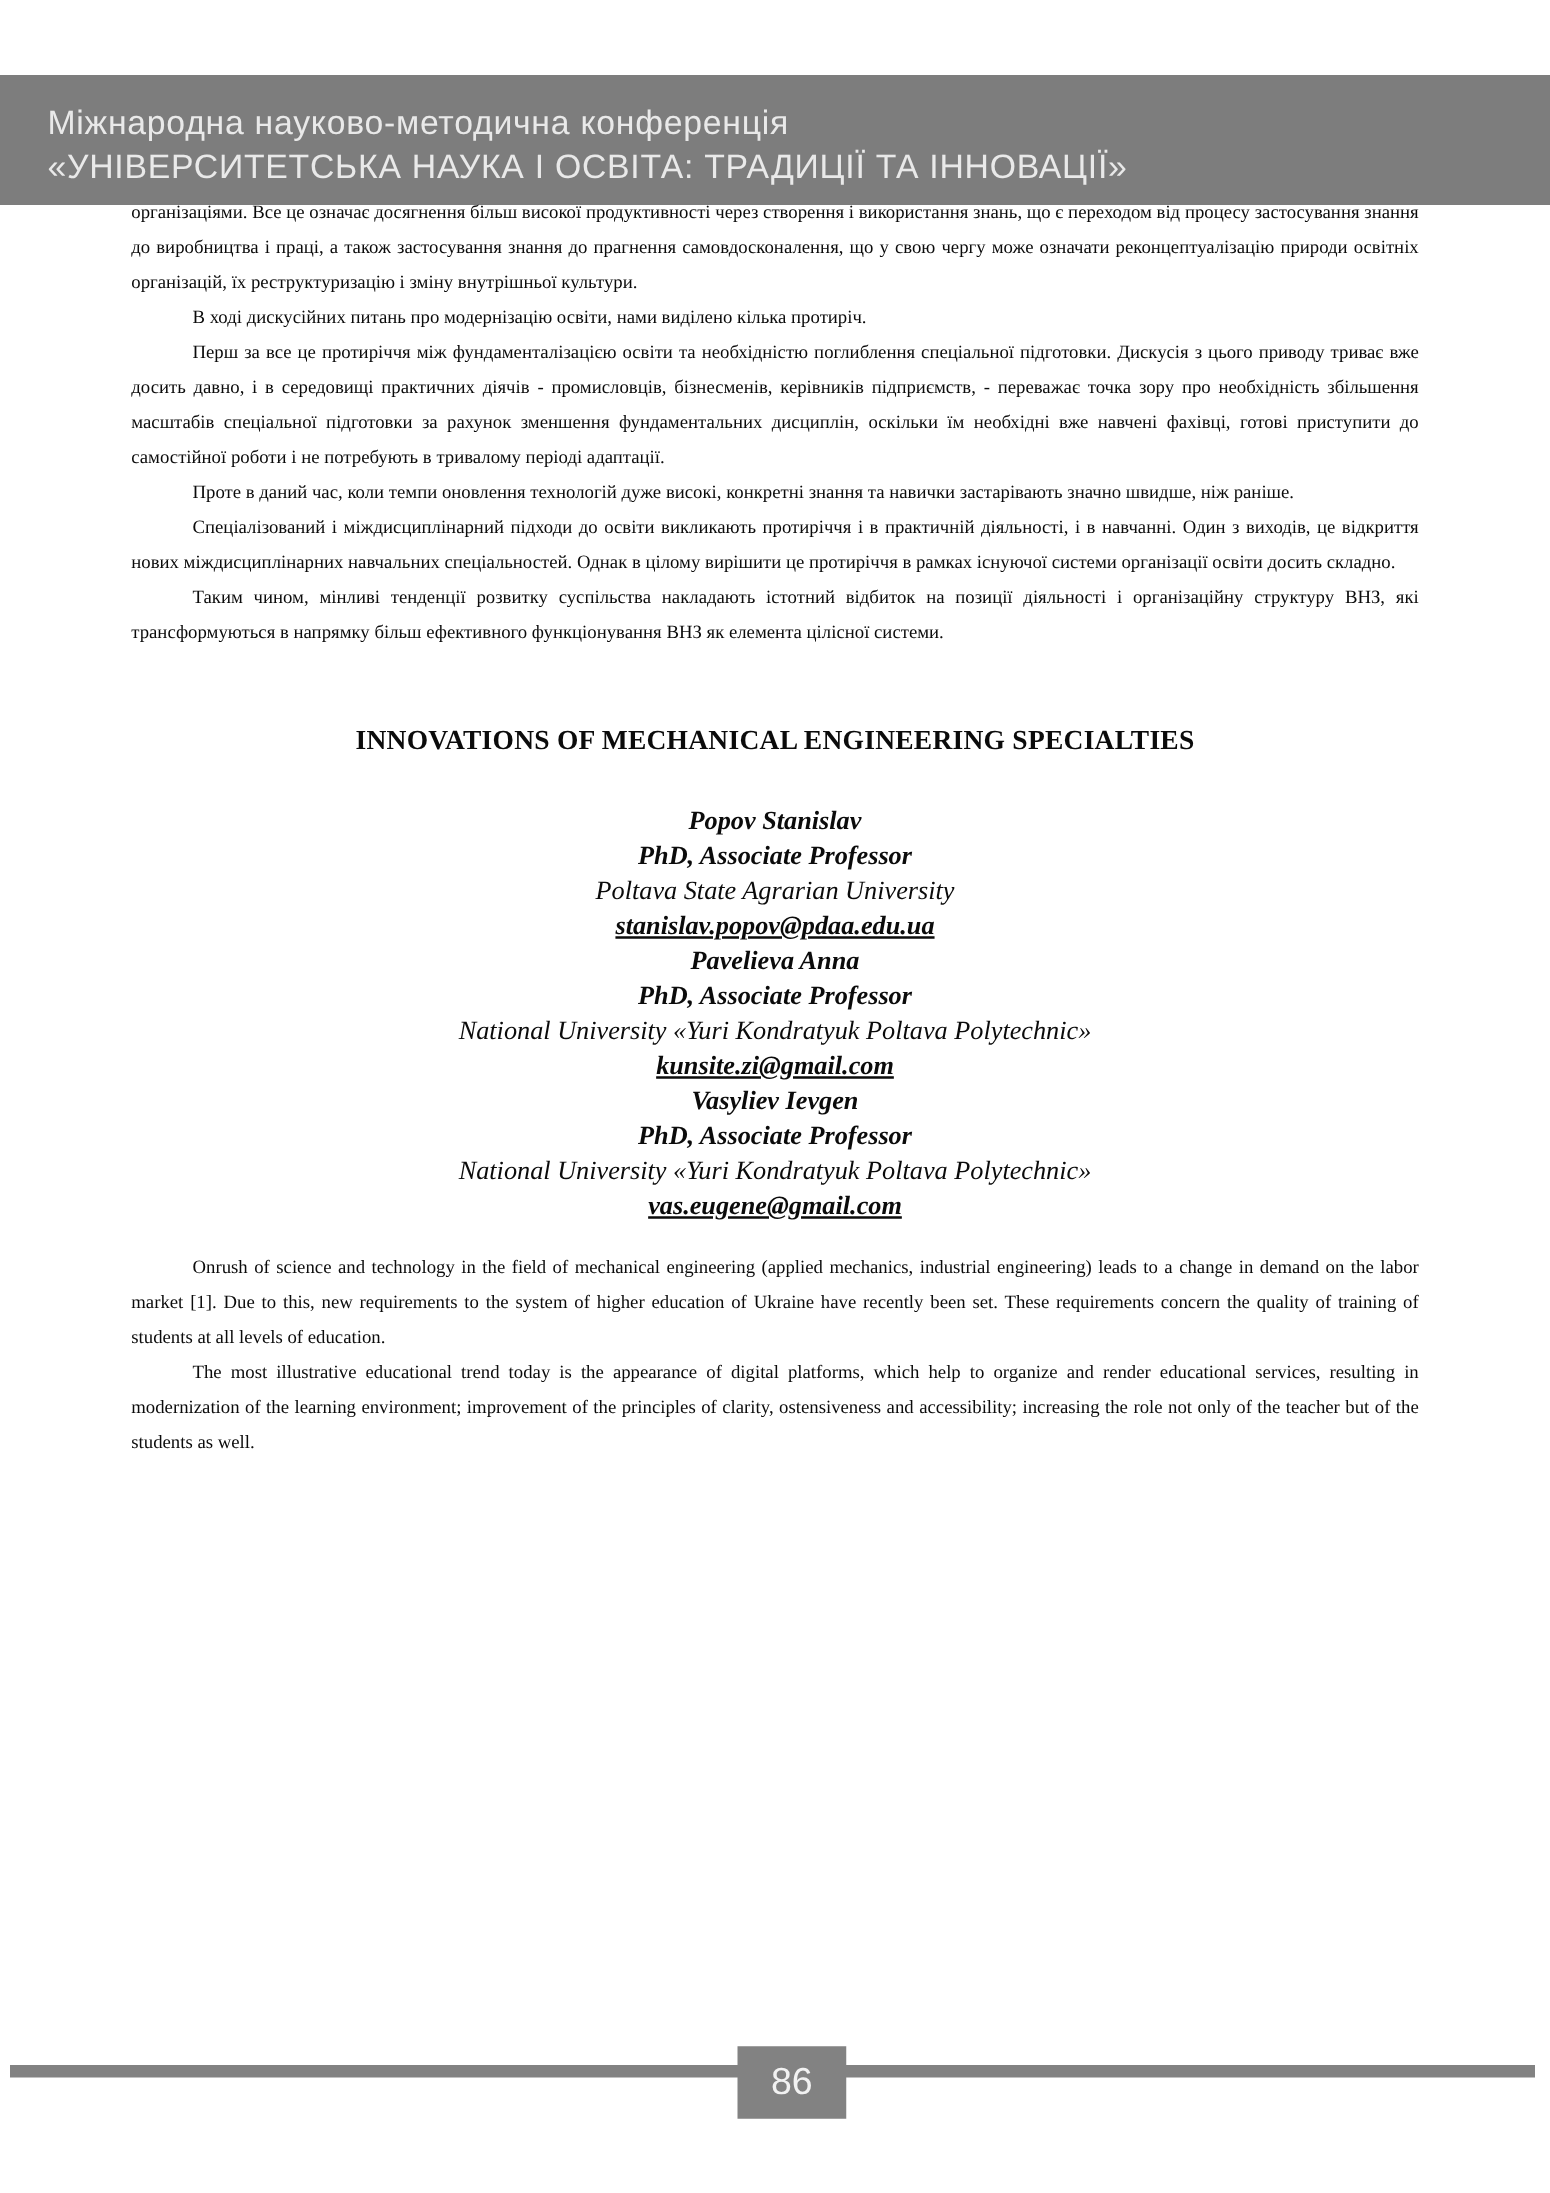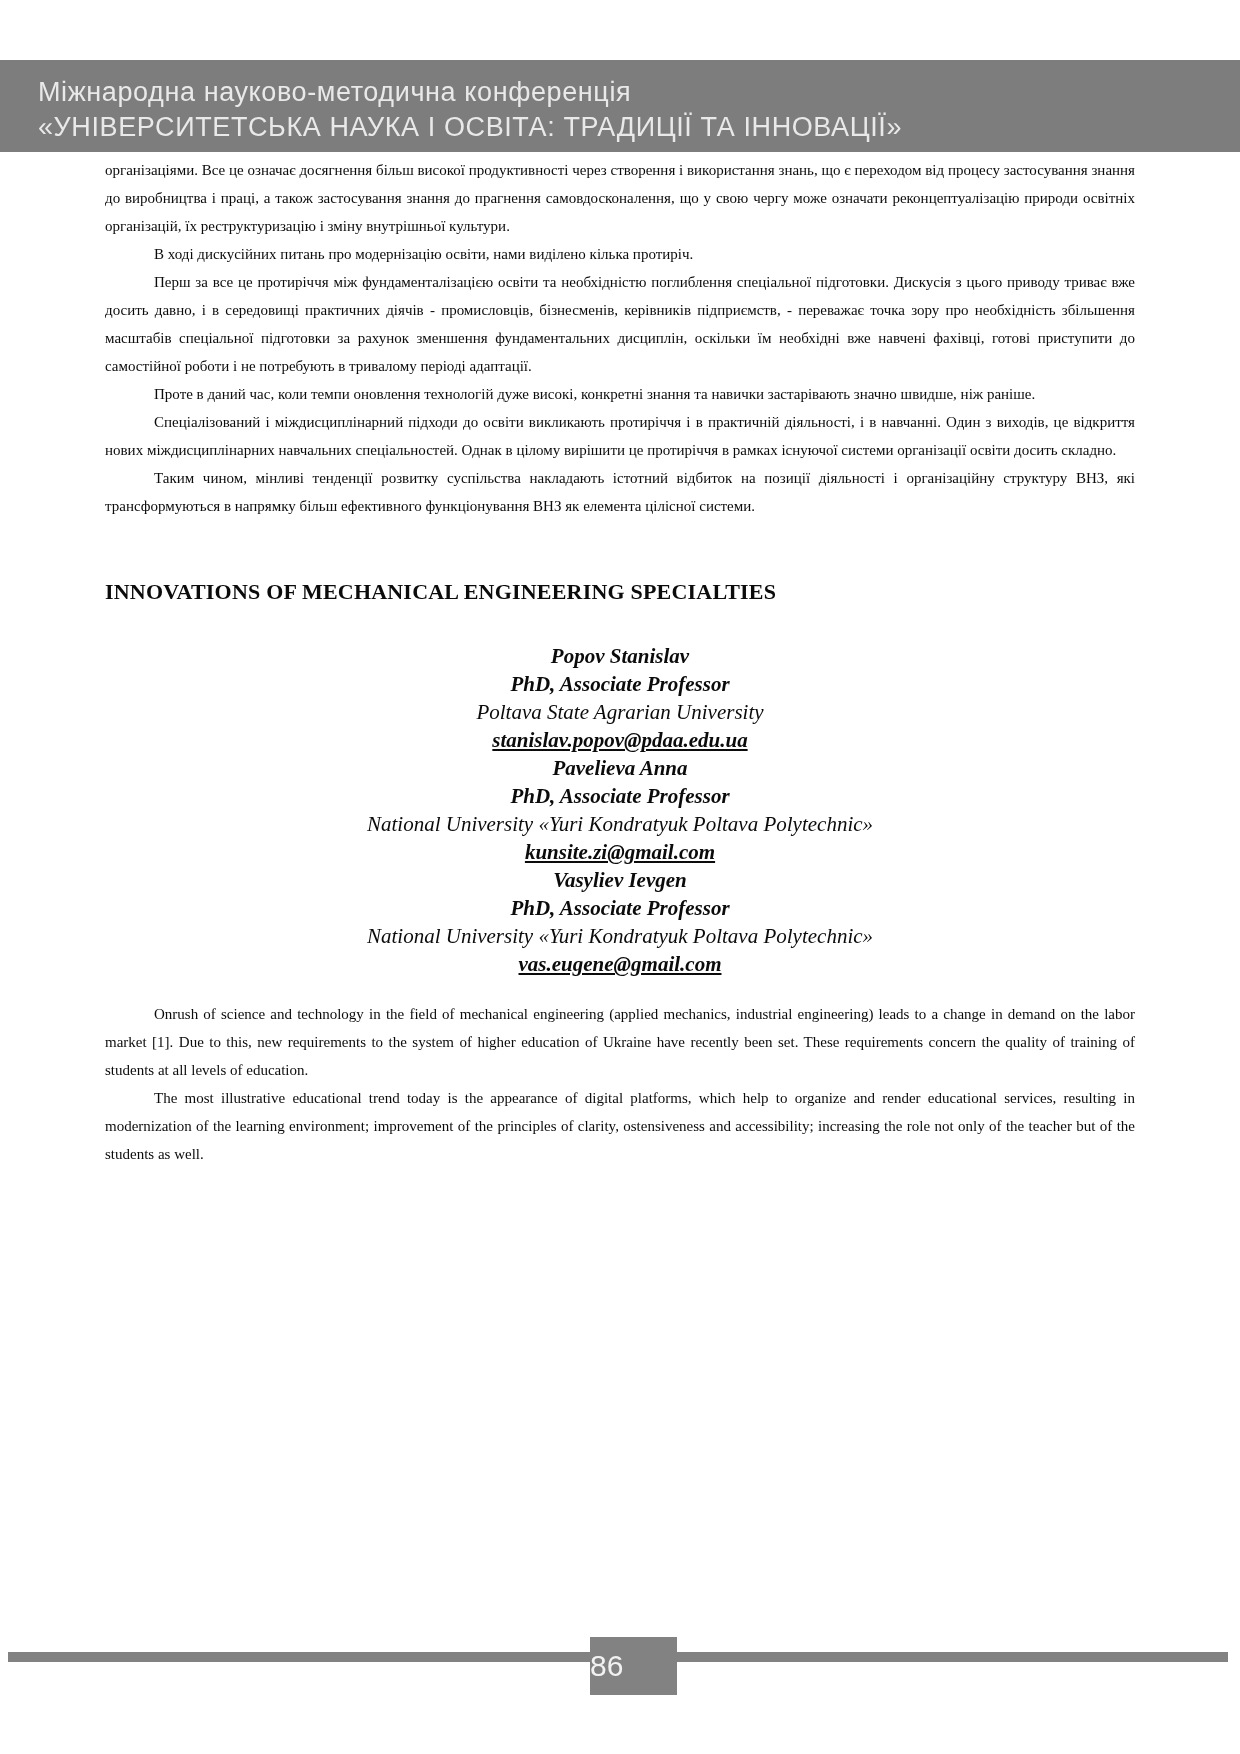--- a/index.html
+++ b/index.html
@@ -16,21 +16,21 @@
     font-family: "Liberation Serif", "DejaVu Serif", serif;
     color: #0b0b0b;
   }
 
   
   .banner {
     position: absolute;
     top: 60px;
     left: 0;
     width: 100%;
-    height: 92px;
+    height: 104px;
     background: #7d7d7d;
     box-sizing: border-box;
     padding: 8px 0 0 38px;
     display: flex;
     flex-direction: column;
     justify-content: center;
     font-family: "Liberation Sans", "DejaVu Sans", sans-serif;
     font-weight: 300;
     color: #e9e9e9;
     letter-spacing: 0.6px;
@@ -60,20 +60,21 @@
   p.body-par.no-indent {
     text-indent: 0;
   }
 
   
   .paper-title {
     margin: 58px 0 0 0;
     font-size: 22px;
     line-height: 28px;
     font-weight: bold;
+    text-align: center;
     letter-spacing: 0.2px;
   }
 
   
   .authors {
     margin-top: 36px;
     text-align: center;
     font-size: 21px;
     line-height: 28px;
   }
@@ -104,20 +105,21 @@
   }
   .page-number-box {
     position: absolute;
     top: 1637px;
     left: 590px;
     width: 87px;
     height: 58px;
     background: #828282;
     display: flex;
     align-items: center;
+    justify-content: center;
     font-family: "Liberation Sans", "DejaVu Sans", sans-serif;
     font-weight: 300;
     font-size: 30px;
     color: #f2f2f2;
   }
 </style>
 </head>
 <body>
 
 <div class="page">

